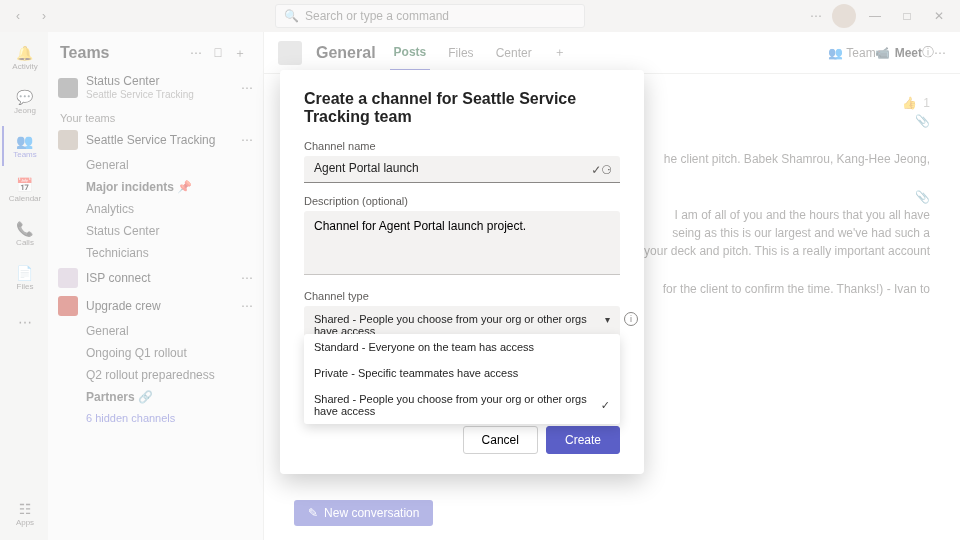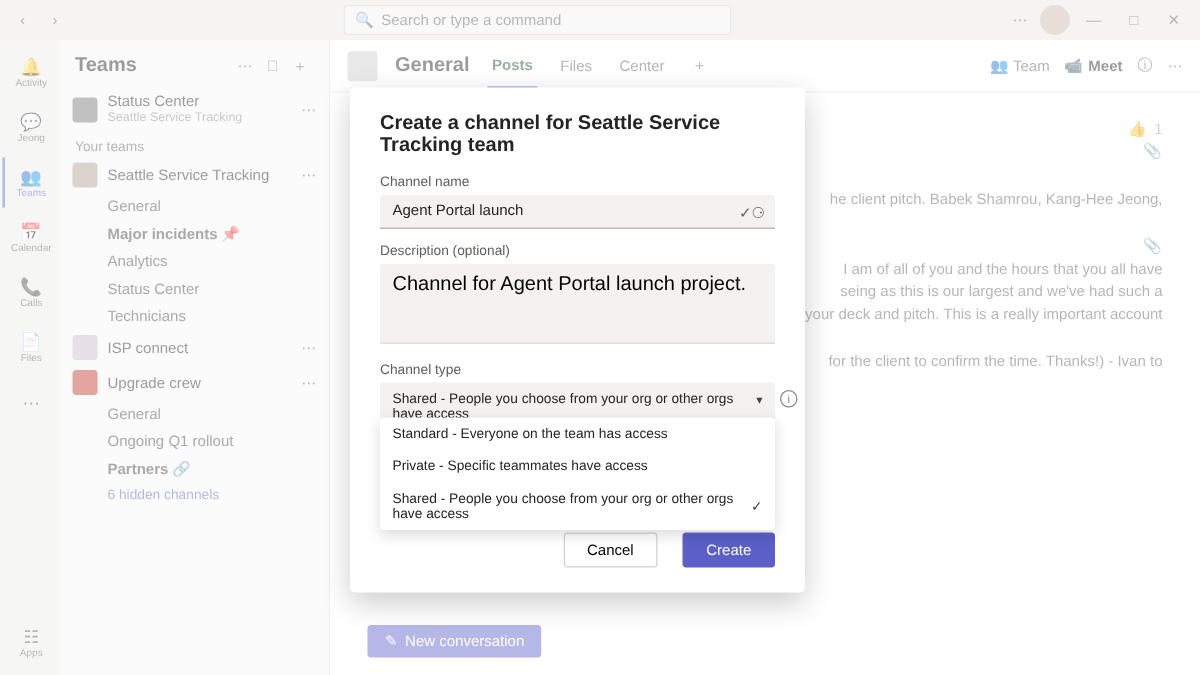--- a/index.html
+++ b/index.html
@@ -36,45 +36,45 @@
 .teamspanel .channel.link { color: #5b5fc7; font-size: 11px; }
 .teamspanel .pico { display:inline-block; width:10px; }
 
 
 .main { position: absolute; top: 32px; left: 264px; right: 0; bottom: 0; background: #fff; }
 .main .chhdr { height: 42px; display: flex; align-items: center; padding: 0 14px; gap: 14px; border-bottom: 1px solid #e1dfdd; }
 .main .chhdr .chico { width: 24px; height: 24px; border-radius: 3px; background: #ccc; }
 .main .chhdr h2 { font-size: 16px; font-weight: 700; }
 .main .chhdr .tab { font-size: 12px; color: #605e5c; padding: 10px 4px; }
 .main .chhdr .tab.active { color: #14532d; border-bottom: 2px solid #5b5fc7; font-weight: 700; }
-.main .chhdr .right { margin-left: auto; display: flex; gap: 12px; align-items: center; color: #605e5c; font-size: 12px; }
+.main .chhdr .right { margin-left: auto; display: flex; align-items: center; color: #605e5c; font-size: 12px; }
 .main .chhdr .meet { display: flex; gap: 4px; align-items: center; font-weight: 600; color: #242424; }
 .main .convo { padding: 20px 30px; color: #605e5c; font-size: 12px; line-height: 18px; }
 .main .convo .post { margin-bottom: 20px; }
 .main .convo .reactions { display:flex; justify-content:flex-end; gap:6px; color:#a19f9d; }
 .main .convo .attach { text-align:right; color:#a19f9d; }
 .main .newconv { position: absolute; left: 30px; bottom: 14px; background: #5b5fc7; color: #fff; padding: 6px 14px; border-radius: 3px; font-size: 12px; display:flex; gap:6px; align-items:center; }
 
 
 .backdrop { position: absolute; inset: 0; background: rgba(255,255,255,0.55); }
 .modal { position: absolute; top: 70px; left: 280px; width: 364px; background: #fff; border-radius: 4px; box-shadow: 0 8px 24px rgba(0,0,0,0.2); padding: 20px 24px; }
 .modal h3 { font-size: 16px; font-weight: 700; margin-bottom: 14px; }
 .modal .lbl { font-size: 11px; color: #605e5c; margin-bottom: 4px; }
 .modal .field { width: 100%; border: none; background: #f3f2f1; border-bottom: 1px solid #8a8886; padding: 5px 30px 7px 10px; font-size: 12px; color: #242424; border-radius: 3px 3px 0 0; position: relative; margin-bottom: 12px; }
 .modal .fieldwrap { position: relative; }
 .modal .fieldwrap .tick { position: absolute; right: 8px; top: 7px; color: #605e5c; font-size: 12px; }
-.modal .desc { width: 100%; height: 64px; border: none; background: #f3f2f1; border-bottom: 1px solid #c8c6c4; padding: 8px 10px; font-size: 16px; border-radius: 3px 3px 0 0; resize: none; margin-bottom: 12px; font-family: inherit; }
+.modal .desc { width: 100%; height: 64px; border: none; background: #f3f2f1; border-bottom: 1px solid #c8c6c4; padding: 8px 10px; font-size: 12px; border-radius: 3px 3px 0 0; resize: none; margin-bottom: 12px; font-family: inherit; }
 .modal .selectwrap { position: relative; }
 .modal .select { width: 100%; border: none; background: #f3f2f1; border-bottom: 2px solid #5b5fc7; padding: 7px 30px 7px 10px; font-size: 11px; color: #242424; border-radius: 3px 3px 0 0; }
 .modal .selectwrap .chev { position: absolute; right: 10px; top: 8px; color: #424242; font-size: 10px; }
 .modal .selectwrap .info { position: absolute; right: -18px; top: 6px; width: 14px; height: 14px; border: 1px solid #8a8886; border-radius: 50%; font-size: 9px; color: #8a8886; display: flex; align-items: center; justify-content: center; }
 .modal .dropdown { position: absolute; top: 28px; left: 0; right: 0; background: #fff; box-shadow: 0 4px 12px rgba(0,0,0,0.15); border-radius: 3px; z-index: 5; }
 .modal .dropdown .opt { padding: 7px 10px; font-size: 11px; display: flex; align-items: center; }
 .modal .dropdown .opt .chk { margin-left: auto; color: #424242; font-size: 11px; }
-.modal .btnrow { display: flex; justify-content: flex-end; gap: 20px; margin-top: 80px; }
+.modal .btnrow { display: flex; justify-content: flex-end; gap: 8px; margin-top: 80px; }
 .modal .btn { padding: 6px 18px; font-size: 12px; border-radius: 3px; border: 1px solid #d1d1d1; background: #fff; cursor: pointer; }
 .modal .btn.primary { background: #5b5fc7; color: #fff; border-color: #5b5fc7; }
 </style>
 </head>
 <body>
 
 <div class="titlebar">
   <div class="navbtn">‹</div>
   <div class="navbtn">›</div>
   <div class="spacer"></div>
@@ -160,20 +160,21 @@
     <div class="tmore">⋯</div>
   </div>
 
   <div class="team">
     <div class="tico" style="background:#c0392b"></div>
     <div class="tname">Upgrade crew</div>
     <div class="tmore">⋯</div>
   </div>
   <div class="channel">General</div>
   <div class="channel">Ongoing Q1 rollout</div>
+  <div class="channel">Q2 rollout preparedness</div>
   <div class="channel bold"><span>Partners</span> <span class="pico">🔗</span></div>
   <div class="channel link">6 hidden channels</div>
 </div>
 
 <div class="main">
   <div class="chhdr">
     <div class="chico"></div>
     <h2>General</h2>
     <div class="tab active">Posts</div>
     <div class="tab">Files</div>

